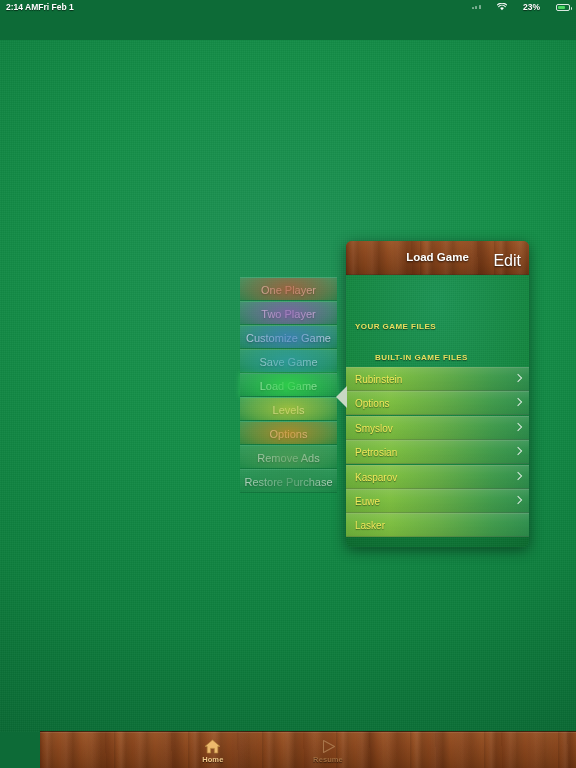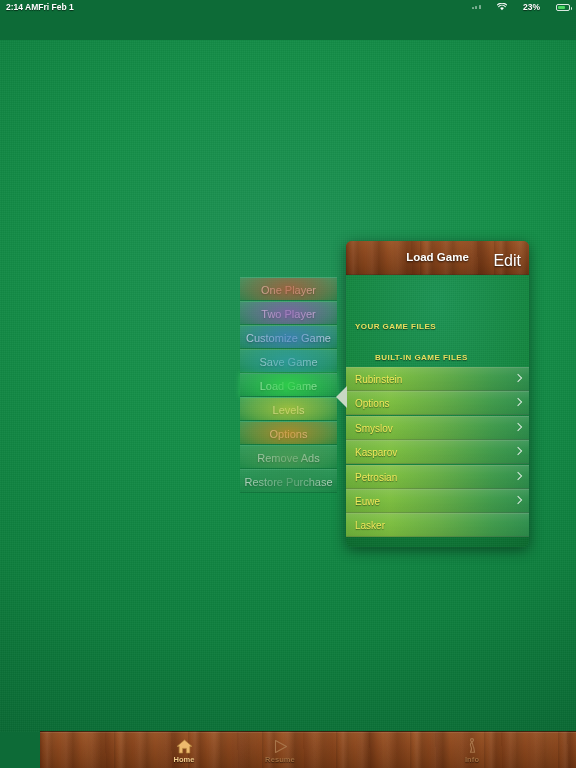--- a/index.html
+++ b/index.html
@@ -314,25 +314,25 @@
         </div>
         <div class="file-row">
           <span class="name">Options</span>
           <span class="chev"></span>
         </div>
         <div class="file-row">
           <span class="name">Smyslov</span>
           <span class="chev"></span>
         </div>
         <div class="file-row">
+          <span class="name">Petrosian</span>
+          <span class="chev"></span>
+        </div>
+        <div class="file-row">
           <span class="name">Kasparov</span>
-          <span class="chev"></span>
-        </div>
-        <div class="file-row">
-          <span class="name">Petrosian</span>
           <span class="chev"></span>
         </div>
         <div class="file-row">
           <span class="name">Euwe</span>
           <span class="chev"></span>
         </div>
         <div class="file-row">
           <span class="name">Lasker</span>
 
         </div>
@@ -353,25 +353,16 @@
     </div>
     <div class="tab inactive">
       <div class="ticon">
         <svg width="17" height="15" viewBox="0 0 17 15">
           <path d="M3.5 1.5 L14.5 7.5 L3.5 13.5 Z" fill="none" stroke="#a8754a" stroke-width="1.1" stroke-linejoin="round"></path>
         </svg>
       </div>
       <div class="tlabel">Resume</div>
     </div>
     <div class="tab"></div>
-    <div class="tab inactive">
-      <div class="ticon">
-        <svg width="14" height="16" viewBox="0 0 14 16">
-          <ellipse cx="7" cy="2.1" rx="1.5" ry="1.5" fill="none" stroke="#a8754a" stroke-width="1.1"></ellipse>
-          <path d="M7 4.2 C5.4 5.2 5.2 7.4 6.1 9 C6.8 10.3 6.6 12.3 5.4 14.3 L9.6 14.3 C9.0 12.2 9.2 10.2 8.4 8.8 C7.8 7.6 7.8 5.6 7 4.2 Z" fill="none" stroke="#a8754a" stroke-width="1.1" stroke-linejoin="round"></path>
-        </svg>
-      </div>
-      <div class="tlabel">Info</div>
-    </div>
     <div class="tab"></div>
   </div>
 
 </div>
 
 </body></html>

